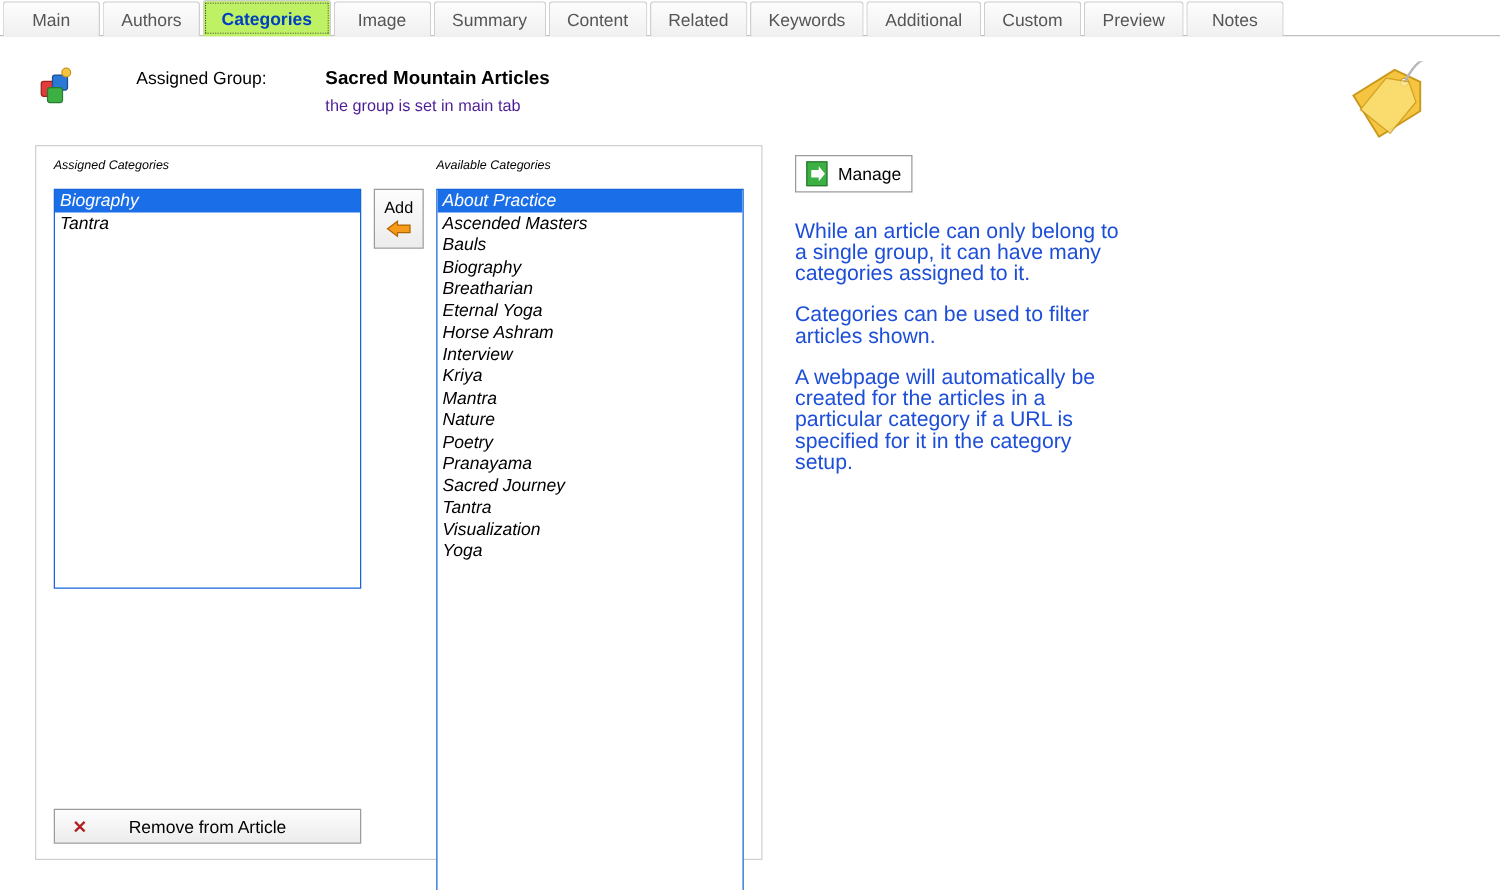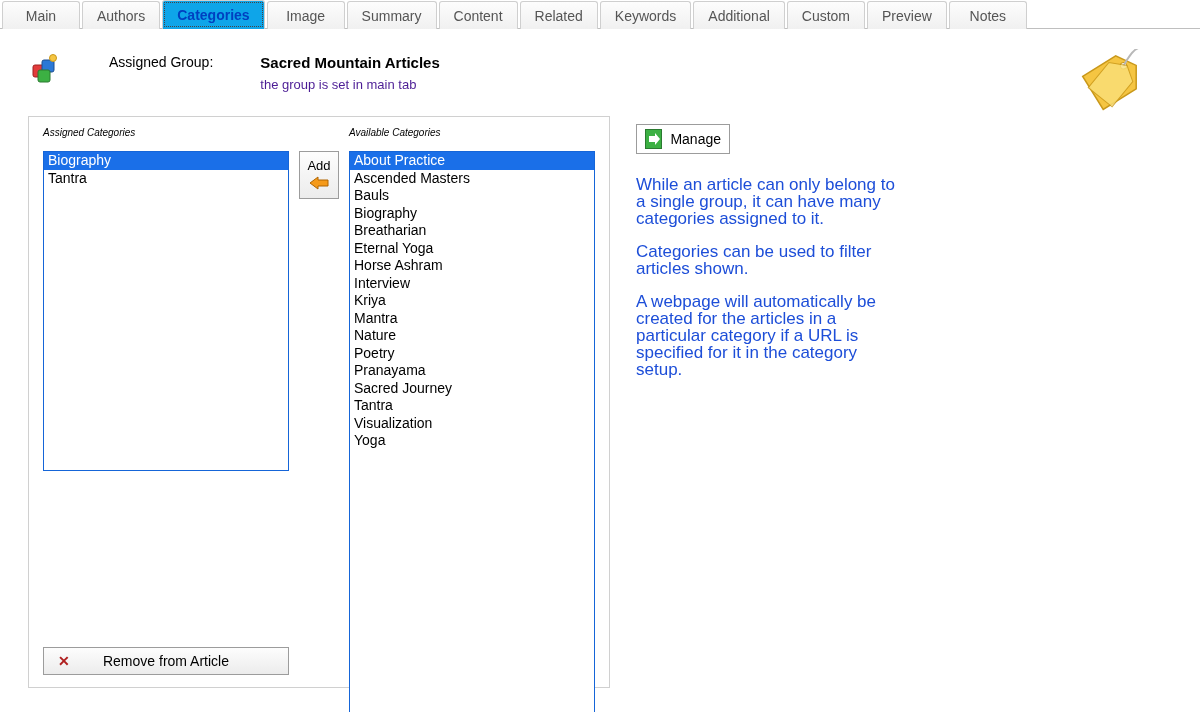--- a/index.html
+++ b/index.html
@@ -33,21 +33,21 @@
     border: 1px solid #cfcfcf;
     border-bottom: none;
     border-radius: 3px 3px 0 0;
     margin-right: 2px;
     margin-top: 1px;
     cursor: default;
   }
   .tab.active {
     color: #0040c0;
     font-weight: bold;
-    background: #0ea5e9;
+    background: #bef264;
     outline: 1px dotted #444;
     outline-offset: -3px;
     position: relative;
     z-index: 2;
     height: 29px;
     margin-top: 0;
   }
 
   
   .page {
@@ -101,20 +101,21 @@
   .listbox.assigned { width: 246px; height: 320px; }
   .listbox.available { width: 246px; height: 592px; }
 
   .listbox .item {
     padding: 0 4px;
     font-size: 14px;
     line-height: 17.5px;
     height: 17.5px;
     white-space: nowrap;
     cursor: default;
+    font-style: italic;
   }
   .listbox .item.selected {
     background: #1a6fe8;
     color: #fff;
   }
 
   .middle-controls {
     width: 60px;
     display: flex;
     flex-direction: column;

